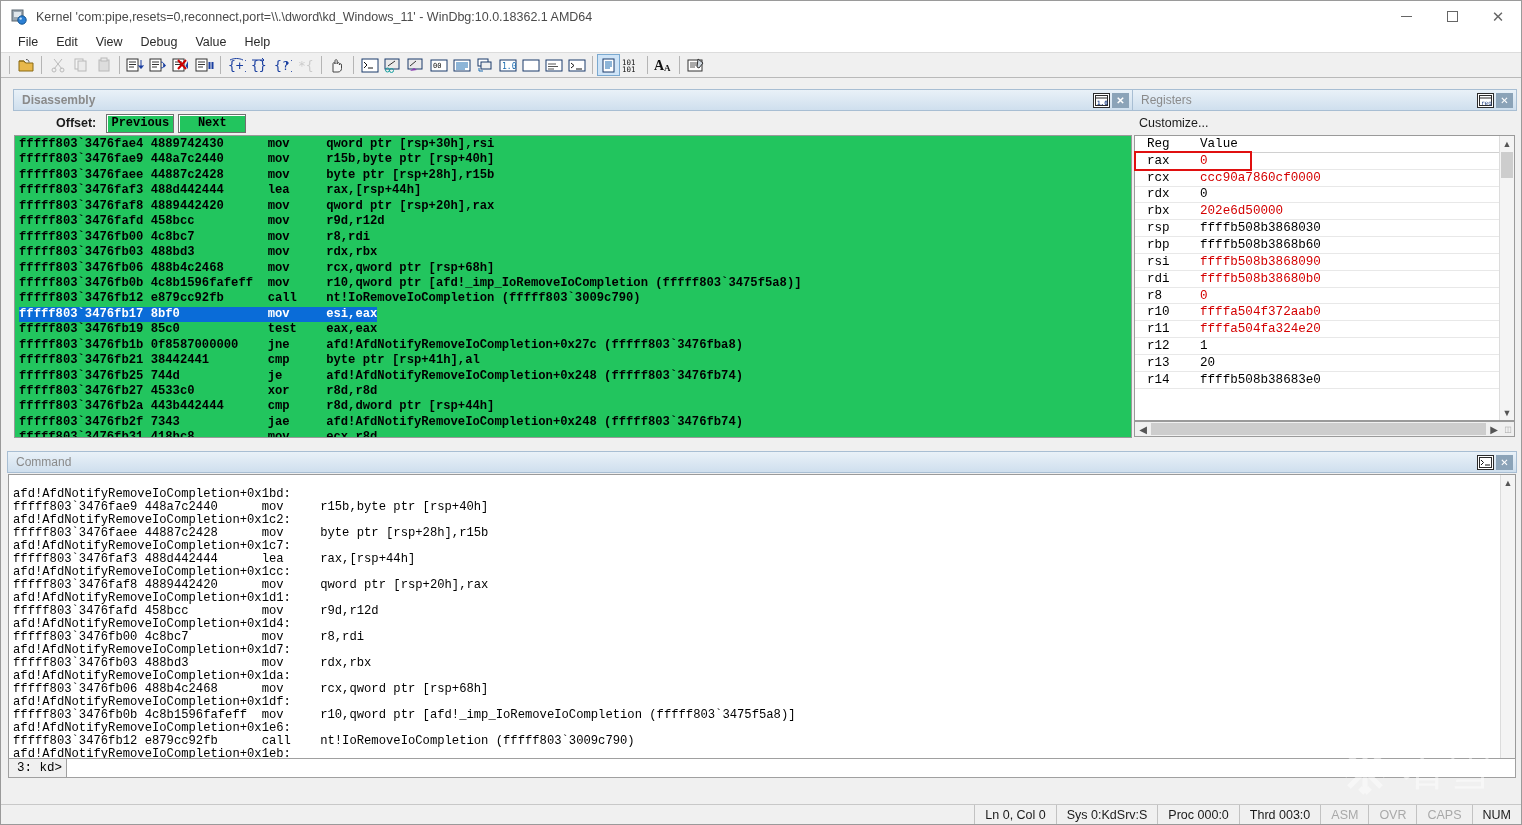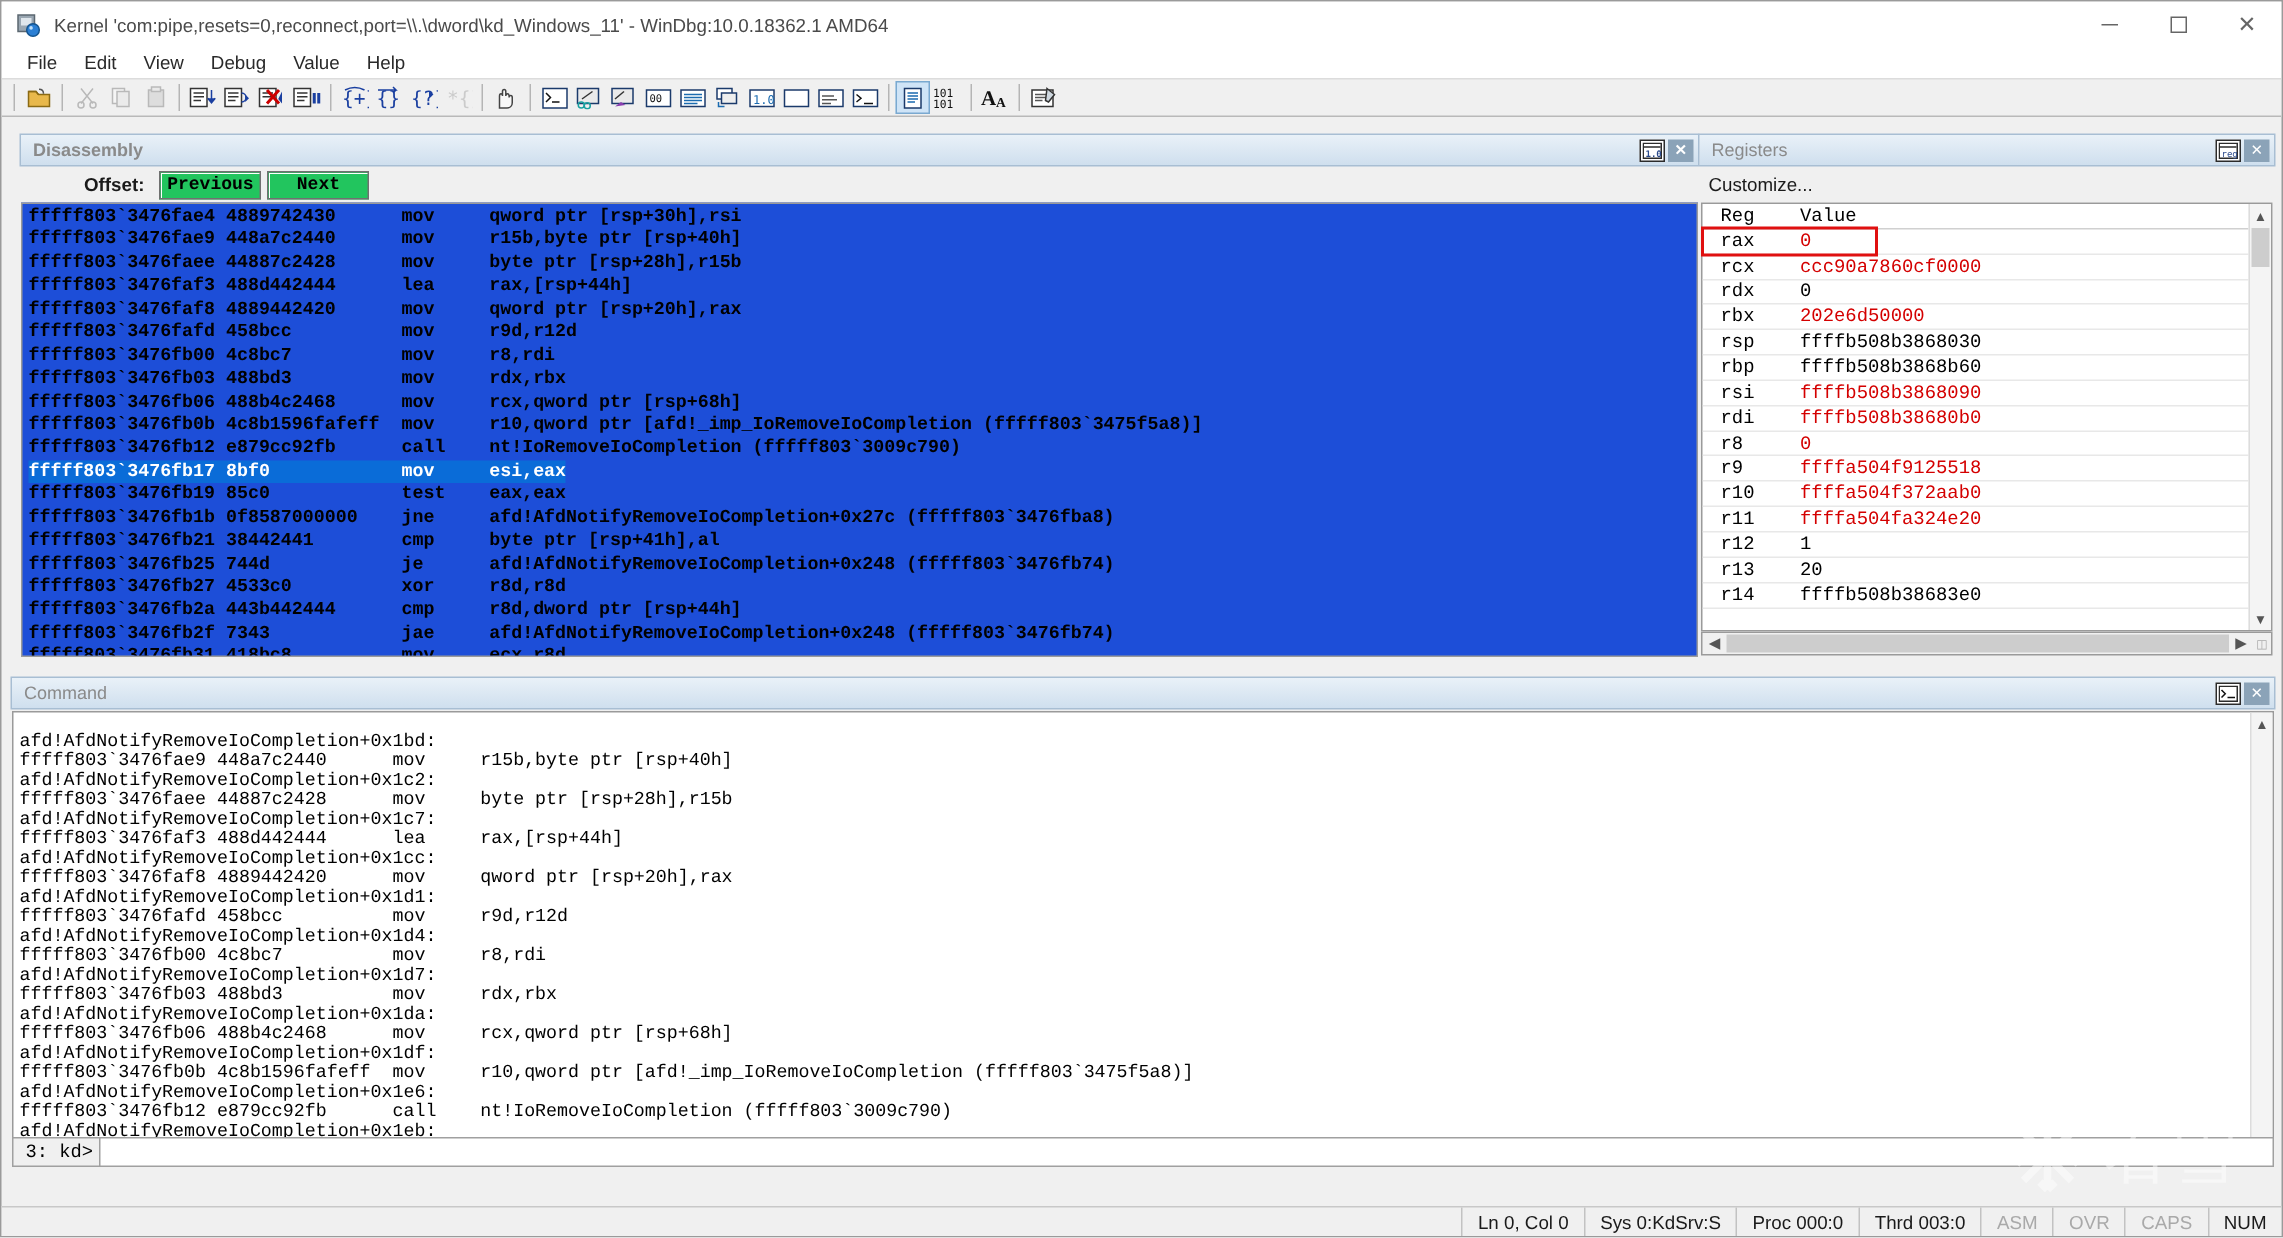--- a/index.html
+++ b/index.html
@@ -104,21 +104,21 @@
   }
   .ob-btn {
     width: 68px; height: 19px; margin-left: 4px; flex: none;
     border: 1px solid #707070; background: #22c55e;
     font-family: "Liberation Mono", monospace; font-size: 12px; color: #000;
     display: flex; align-items: center; justify-content: center;
     box-shadow: inset 1px 1px 0 #fff;
   }
   .code-area {
     position: absolute; left: 1px; top: 46px; width: 1118px; height: 303px;
-    background: #1d4ed8; border: 1px solid #9a9a9a;
+    background: #22c55e; border: 1px solid #9a9a9a;
     overflow: hidden;
   }
   .code {
     font-family: "Liberation Mono", monospace;
     font-size: 12.2px; line-height: 15.45px; color: #000;
     white-space: pre;
     padding-left: 4px; padding-top: 1px;
   }
   .code .row { height: 15.45px; }
   .code .row.sel { background: #0a6cd8; color: #ffffff; display: inline-block; }
@@ -530,24 +530,20 @@
           </div>
           <div class="reg-row">
             <span class="reg-name">rdi</span>
             <span class="reg-val hot">ffffb508b38680b0</span>
           </div>
           <div class="reg-row">
             <span class="reg-name">r8</span>
             <span class="reg-val hot">0</span>
           </div>
           <div class="reg-row">
-            <span class="reg-name">r9</span>
-            <span class="reg-val hot">ffffa504f9125518</span>
-          </div>
-          <div class="reg-row">
             <span class="reg-name">r10</span>
             <span class="reg-val hot">ffffa504f372aab0</span>
           </div>
           <div class="reg-row">
             <span class="reg-name">r11</span>
             <span class="reg-val hot">ffffa504fa324e20</span>
           </div>
           <div class="reg-row">
             <span class="reg-name">r12</span>
             <span class="reg-val">1</span>

